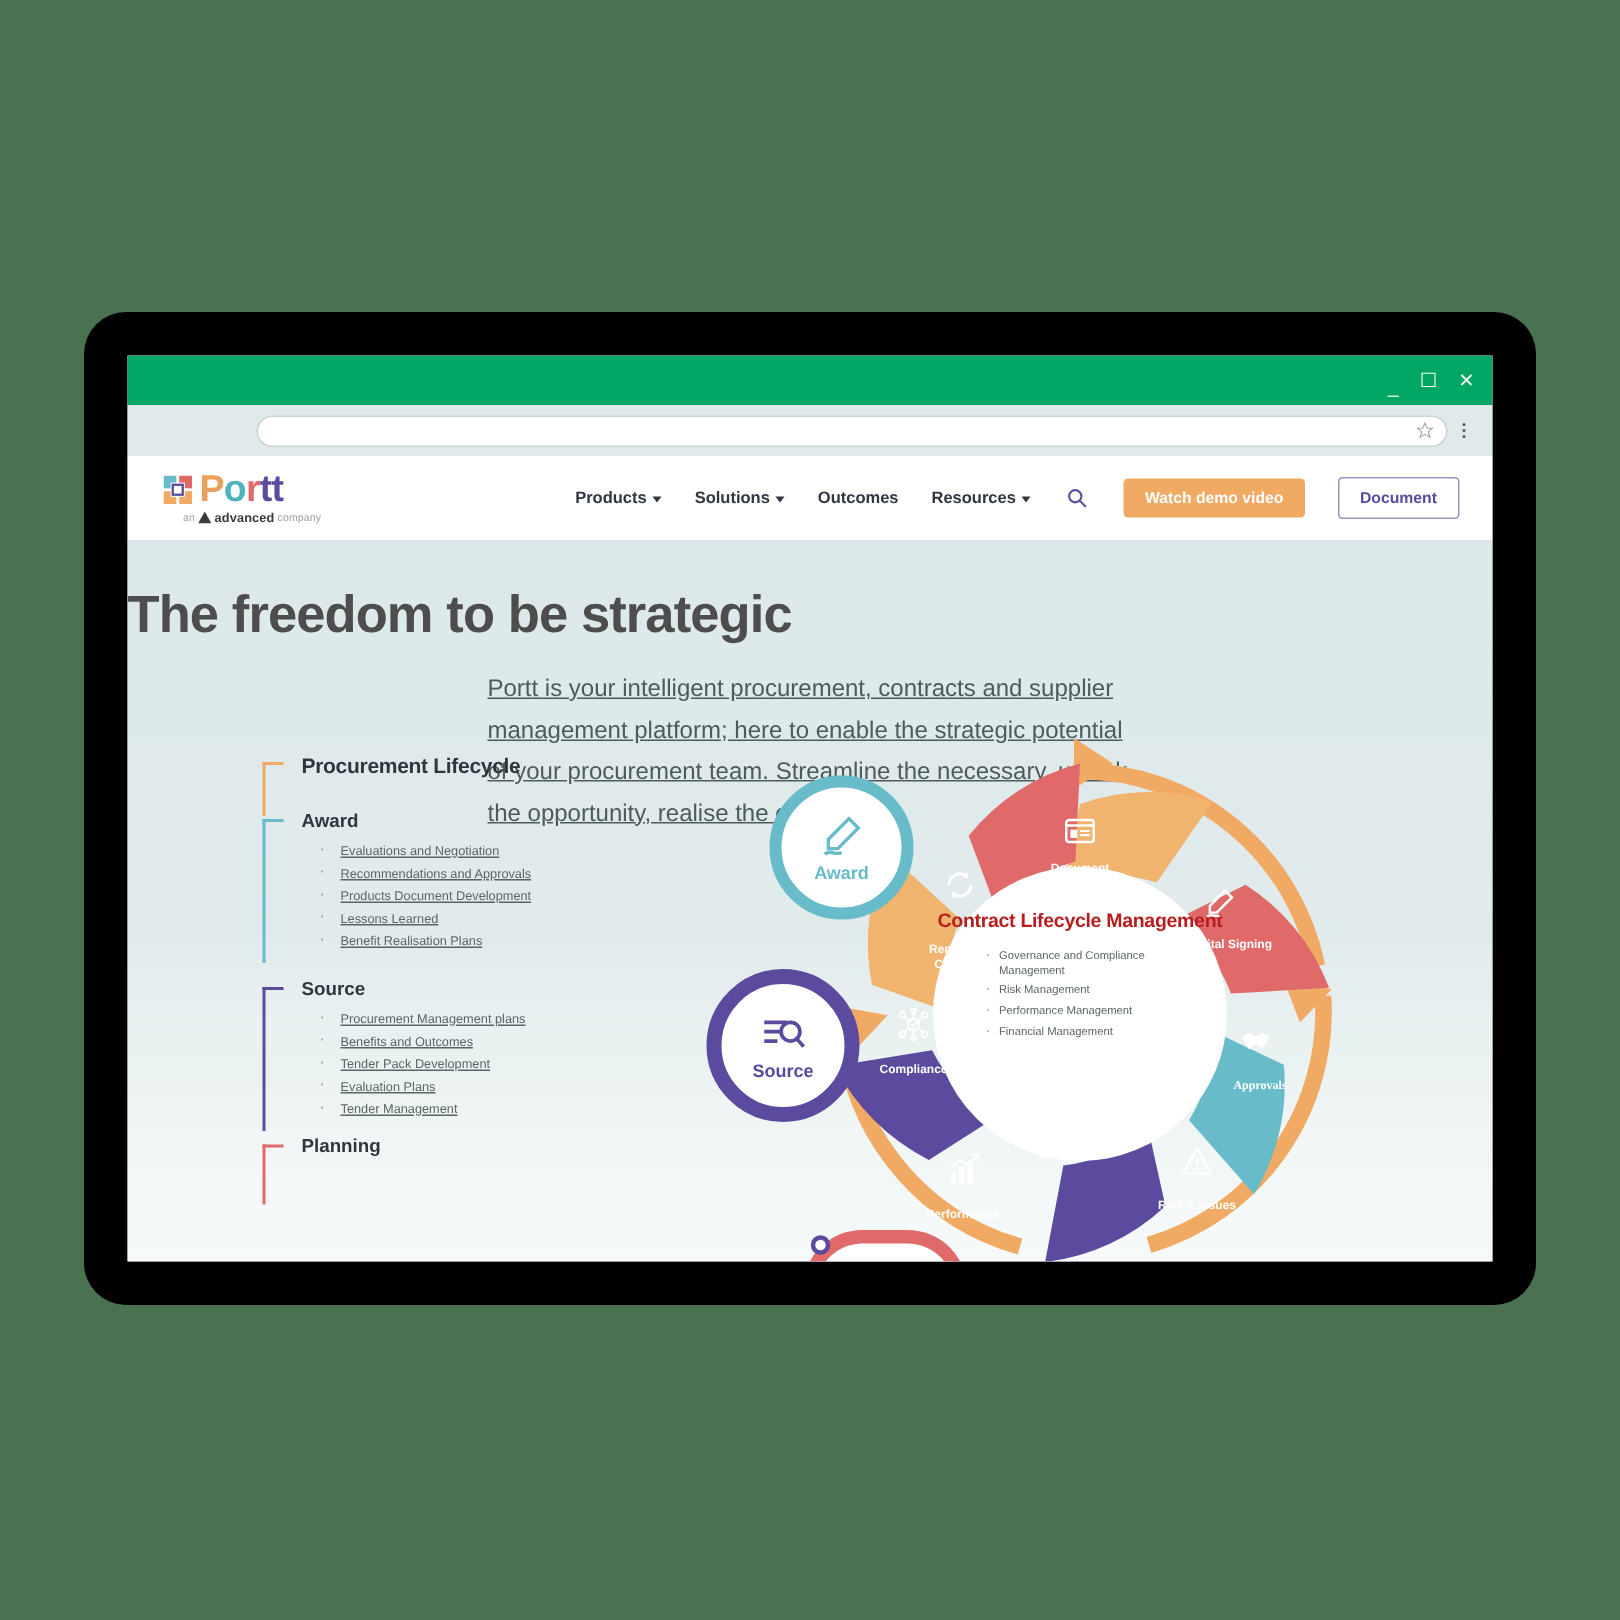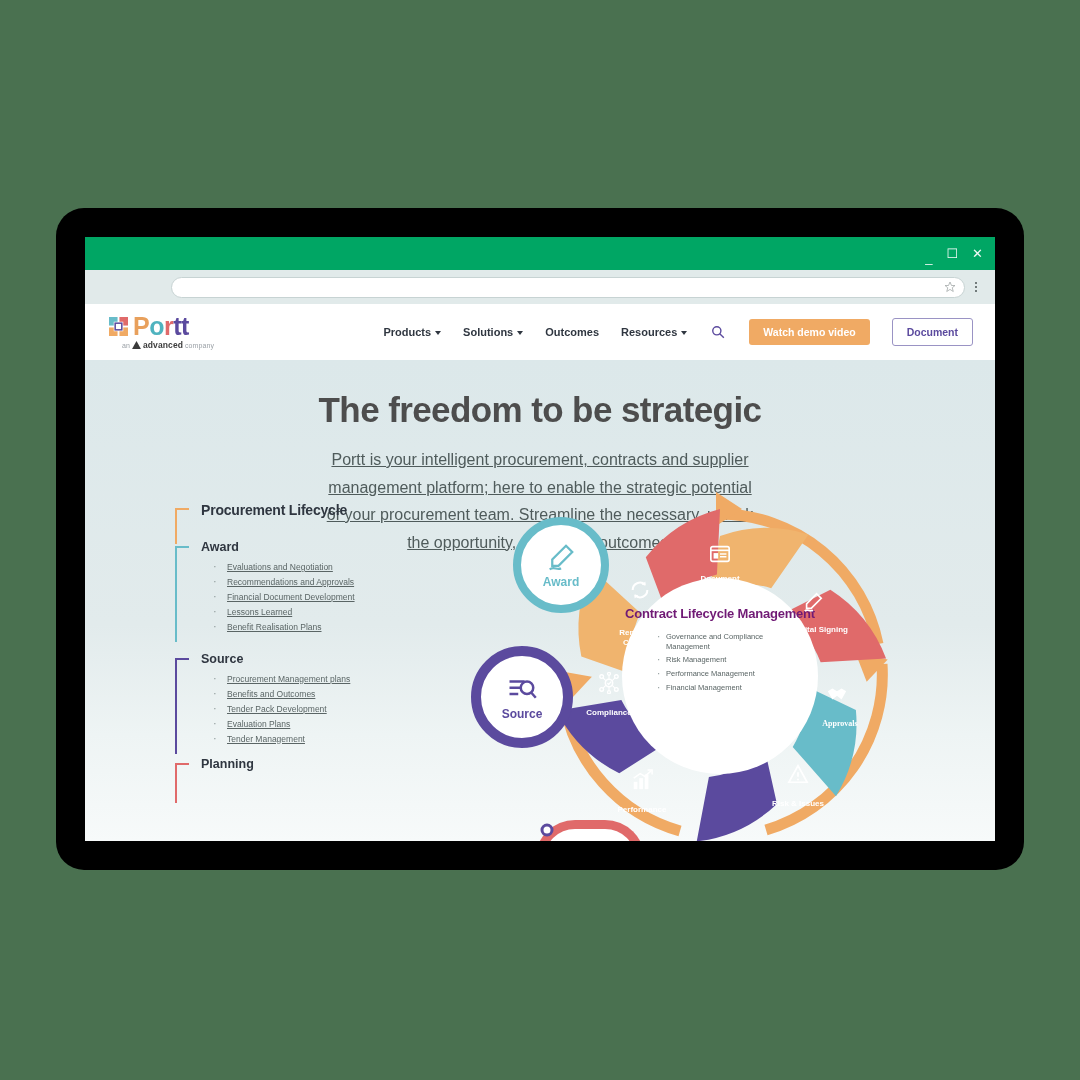--- a/index.html
+++ b/index.html
@@ -93,21 +93,21 @@
   }
   #btn-demo { background: #f0aa64; color: #fff; }
   #btn-contact { background: #fff; color: #5b4a9e; border: 1px solid #9a93c4; }
 
   
   #page {
     position: relative; height: 481px;
     background: linear-gradient(#dce8ea 0%, #e2ebec 55%, #eef4f4 78%, #f7fafa 100%);
     overflow: hidden;
   }
-  #hero { text-align: center; padding-top: 30px; }
+  #hero { padding-top: 30px; }
   #hero h1 {
     font-size: 35px; color: #4d4d4d; font-weight: 700;
     letter-spacing: -.6px;
   }
   #hero p {
     margin: 16px auto 0; width: 430px;
     font-size: 16px; color: #4f5b5b; line-height: 1.72; text-decoration: underline;
   }
 
   
@@ -144,21 +144,21 @@
     width: 22px; height: 22px; pointer-events: none;
   }
   #hub {
     position: absolute; left: 50%; top: 50%;
     width: 196px; height: 196px; margin: -98px 0 0 -98px;
     background: #fff; border-radius: 50%;
     display: flex; flex-direction: column; align-items: center;
     padding-top: 28px;
   }
   #hub h3 {
-    font-size: 13px; color: #701a75; font-weight: 700;
+    font-size: 13px; color: #b91c1c; font-weight: 700;
     line-height: 1.28; letter-spacing: -.2px;
   }
   #hub ul { margin-top: 9px; }
   #hub li {
     list-style: none; font-size: 7.5px; color: #5a6565;
     line-height: 1.32; margin-bottom: 4px;
     position: relative; padding-left: 11px; max-width: 130px;
   }
   #hub li:before {
     content: "·"; position: absolute; left: 2px; top: -2px;
@@ -270,21 +270,21 @@
           <div class="rail" style="top:6px;height:36px;border-color:#f0aa64;"></div>
           <div class="lc-title">Procurement Lifecycle</div>
         </div>
 
         <div class="lc-block" style="margin-top:22px;">
           <div class="rail" style="top:6px;height:96px;border-color:#68bcc9;"></div>
           <div class="lc-head">Award</div>
           <ul class="lc-items">
             <li>Evaluations and Negotiation</li>
             <li>Recommendations and Approvals</li>
-            <li>Financial Document Development</li>
+            <li>Products Document Development</li>
             <li>Lessons Learned</li>
             <li>Benefit Realisation Plans</li>
           </ul>
         </div>
 
         <div class="lc-block" style="margin-top:20px;">
           <div class="rail" style="top:6px;height:96px;border-color:#5b4a9e;"></div>
           <div class="lc-head">Source</div>
           <ul class="lc-items">
             <li>Procurement Management plans</li>

